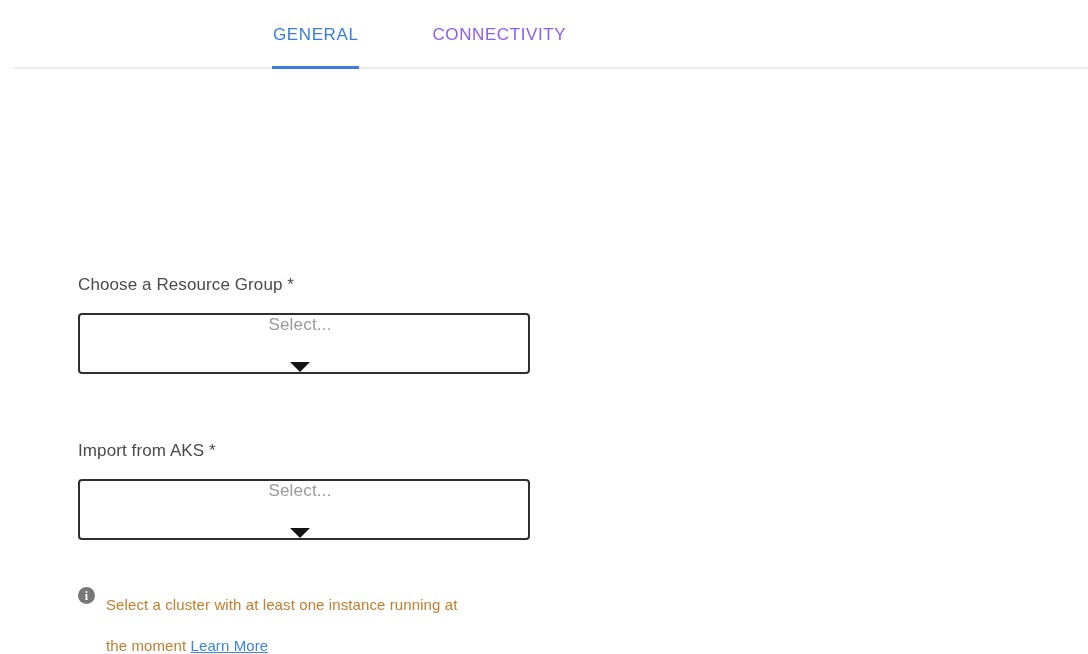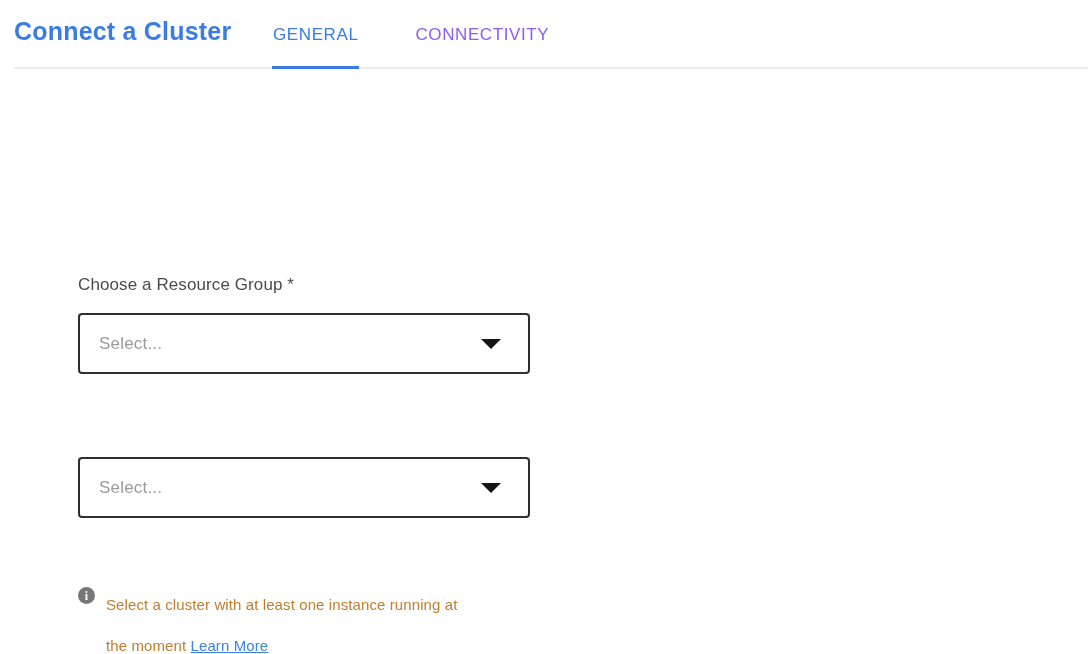--- a/index.html
+++ b/index.html
@@ -13,21 +13,21 @@
   .page { position: relative; width: 1088px; height: 654px; background: #fff; }
 
   
   .wizard-header { position: absolute; top: 0; left: 0; width: 100%; height: 69px; background: #fff; }
   .header-rule { position: absolute; left: 14px; right: 0; bottom: 0; height: 2px; background: #ececec; }
   .page-title {
     position: absolute; left: 14px; top: 17px;
     font-size: 25px; font-weight: 700; color: #3b7ce3;
     letter-spacing: 0.2px; white-space: nowrap;
   }
-  .wizard-tabs { position: absolute; left: 272px; top: 0; bottom: 0; display: flex; gap: 55px; justify-content: flex-end; }
+  .wizard-tabs { position: absolute; left: 272px; top: 0; bottom: 0; display: flex; gap: 72px; justify-content: flex-end; }
   .tab {
     position: relative; display: flex; align-items: center;
     font-size: 17px; color: #8b5cf6; letter-spacing: 0.6px;
     cursor: pointer; user-select: none; white-space: nowrap;
     background: none; border: none; font-family: inherit; padding: 0 1px;
   }
   .tab.active { color: #3b7ce3; }
   .tab.active::after {
     content: ""; position: absolute; left: 0; right: 0; bottom: 0;
     height: 3px; background: #3b7ce3; z-index: 2;
@@ -41,21 +41,21 @@
 
   .field-label {
     display: block; font-size: 17px; color: #4a4a4a;
     line-height: 22px; letter-spacing: 0.1px;
   }
 
   .select-box {
     margin-top: 17px; height: 61px; width: 100%;
     border: 2px solid #2e2e2e; border-radius: 4px; background: #fff;
     display: flex; align-items: center; justify-content: space-between;
-    padding: 0 27px 0 19px; cursor: pointer;
+    padding: 0 27px 0 19px; cursor: pointer; flex-direction: column;
   }
   .select-placeholder { font-size: 17px; color: #9a9a9a; letter-spacing: 0.2px; }
   .caret-down {
     width: 0; height: 0;
     border-left: 10px solid transparent;
     border-right: 10px solid transparent;
     border-top: 10px solid #141414;
   }
 
   .text-input {
@@ -83,37 +83,37 @@
     letter-spacing: 0.1px;
   }
   .learn-more-link { color: #3a85e2; text-decoration: underline; cursor: pointer; }
 </style>
 </head>
 <body>
 
 <div class="page">
 
   <header class="wizard-header">
-    <h1 class="page-title">Connect a Cluster</h1>
     <nav class="wizard-tabs">
       <button class="tab active">GENERAL</button>
       <button class="tab">CONNECTIVITY</button>
     </nav>
     <div class="header-rule"></div>
   </header>
 
   <div class="form-group g-resource">
     <label class="field-label">Choose a Resource Group *</label>
     <div class="select-box">
       <span class="select-placeholder">Select...</span>
       <span class="caret-down"></span>
     </div>
   </div>
 
   <div class="form-group g-aks">
+    <label class="field-label">Import from AKS *</label>
     <div class="select-box">
       <span class="select-placeholder">Select...</span>
       <span class="caret-down"></span>
     </div>
   </div>
 
 
   <div class="cluster-note">
     <span class="info-icon">i</span>
     <span class="note-text"><span>Select a cluster with at least one instance running at the moment</span>&nbsp;<a class="learn-more-link">Learn More</a></span>

